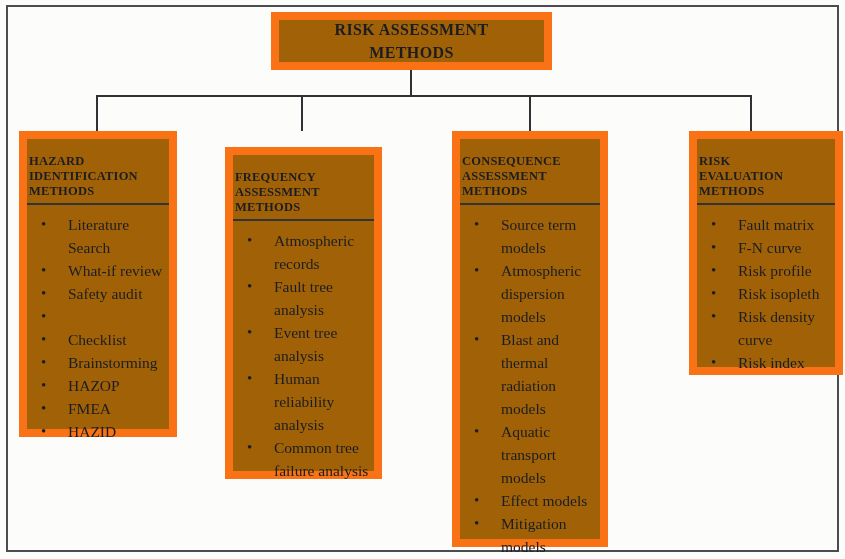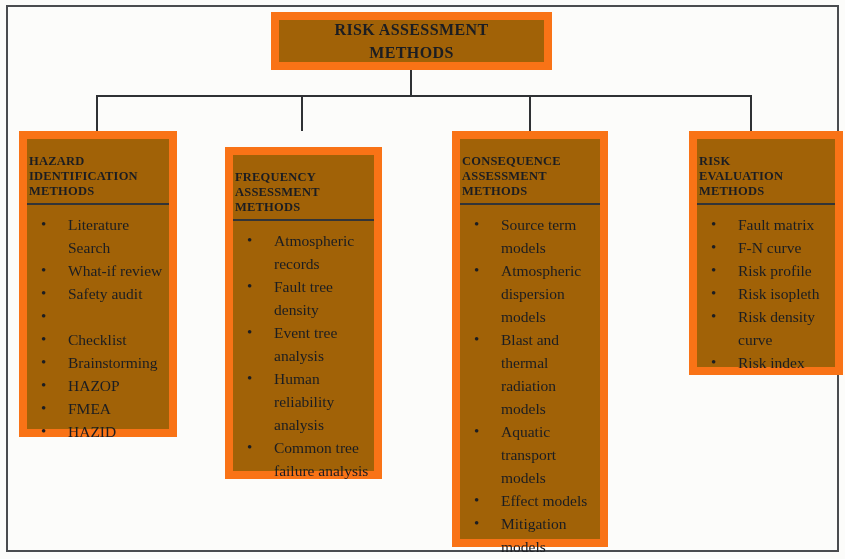--- a/index.html
+++ b/index.html
@@ -112,21 +112,21 @@
 METHODS</div>
     <div class="col-list">
         <div class="item">
           <span class="bullet">•</span>
           <span class="item-text">Atmospheric
 records</span>
         </div>
         <div class="item">
           <span class="bullet">•</span>
           <span class="item-text">Fault tree
-density</span>
+analysis</span>
         </div>
         <div class="item">
           <span class="bullet">•</span>
           <span class="item-text">Event tree
 analysis</span>
         </div>
         <div class="item">
           <span class="bullet">•</span>
           <span class="item-text">Human
 reliability

